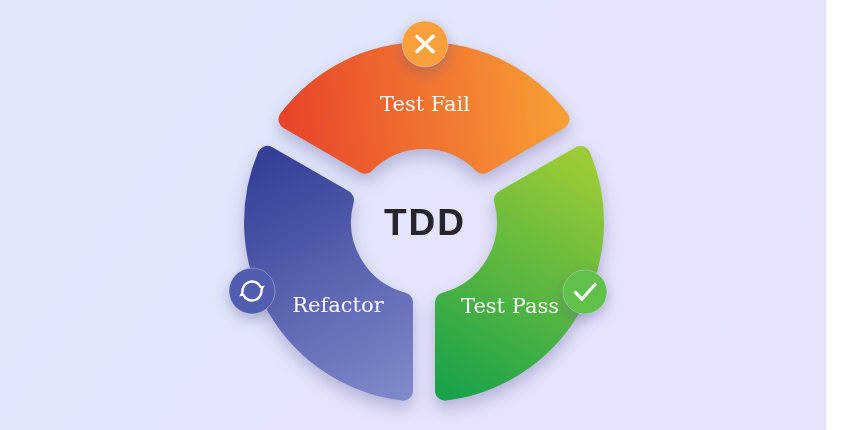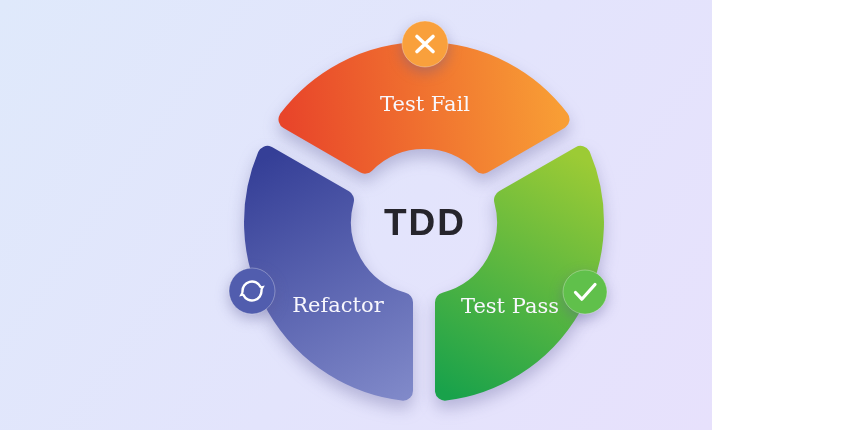--- a/index.html
+++ b/index.html
@@ -1,21 +1,21 @@
 <!DOCTYPE html>
 <html><head>
 <meta charset="utf-8">
 <style>
   html,body{margin:0;padding:0;}
   body{
     width:850px;height:430px;overflow:hidden;
     font-family:"Liberation Sans", sans-serif;
   }
   .stage{
-    position:relative;width:712px;height:430px;
+    position:relative;width:826px;height:430px;
     background:linear-gradient(125deg,#dfe9fb 0%,#e3e4fc 55%,#e7e1fc 100%);
   }
   svg{display:block;}
   .seg{
     stroke-width:20;
     stroke-linejoin:round;
     stroke-linecap:round;
     filter:drop-shadow(0px 8px 8px rgba(93,90,150,0.35));
   }
   .badge{

